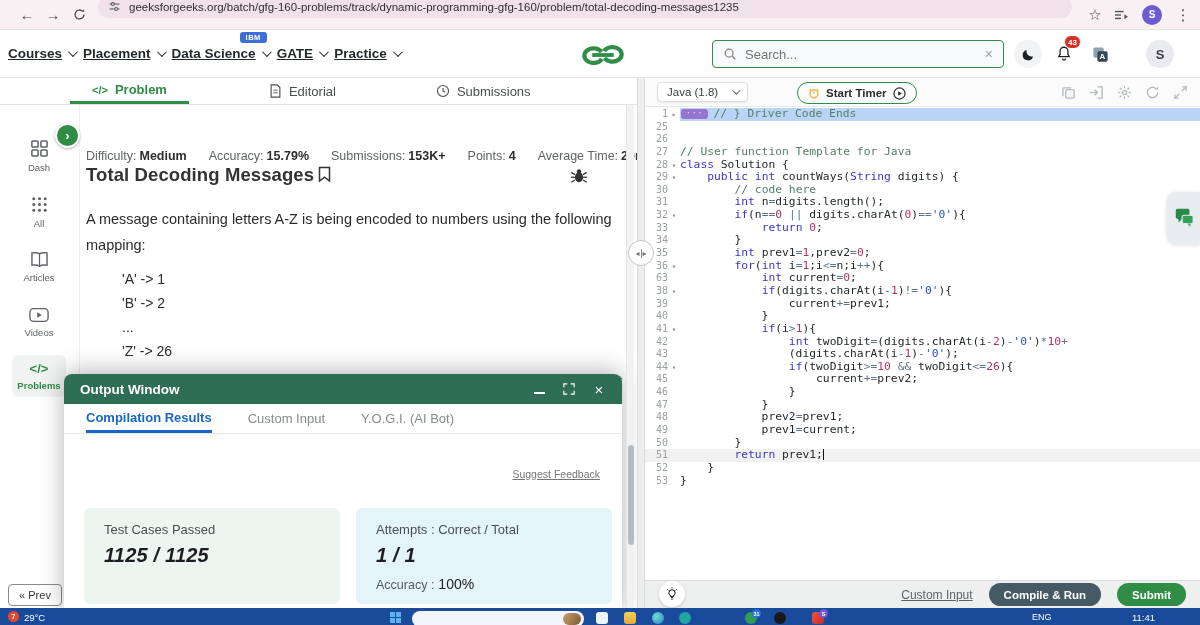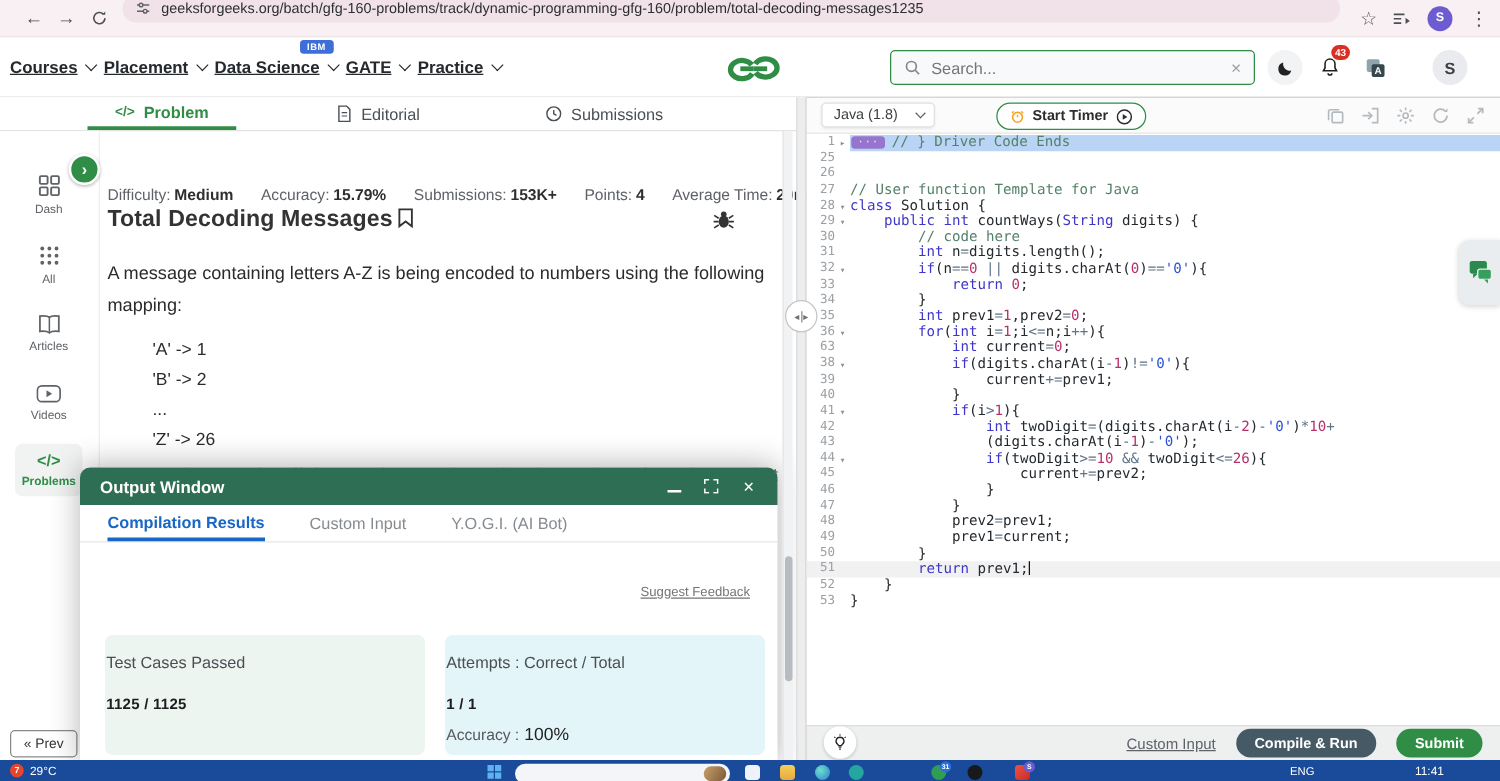--- a/index.html
+++ b/index.html
@@ -85,38 +85,38 @@
   #modal-title { font-size:13.5px; font-weight:700; }
   .mh-icons { margin-left:auto; display:flex; align-items:center; gap:16px;}
   .mh-ic { width:14px; height:14px; display:flex; align-items:center; justify-content:center; color:#fff;}
   #modal-tabs { height:30px; border-bottom:1px solid #e6e6e6; display:flex; align-items:stretch; padding-left:22px; gap:36px;}
   .m-tab { font-size:13px; color:#868b90; display:flex; align-items:center; }
   .m-tab.active { color:#1866c5; font-weight:700; border-bottom:3px solid #1866c5; }
   #status-row { position:absolute; left:22px; top:86px; display:flex; align-items:center; gap:8px;}
   #status-text { font-size:15.5px; font-weight:700; color:#2f3337; }
   #suggest-feedback { position:absolute; right:22px; top:94px; font-size:10.5px; color:#757575;
     text-decoration:underline; }
-  .result-card { position:absolute; top:134px; width:256px; height:96px; border-radius:6px; padding:14px 1px;}
+  .result-card { position:absolute; top:134px; width:256px; height:96px; border-radius:6px; padding:14px 20px;}
   #card-tests { left:20px; background:#edf5f0; }
   #card-attempts { left:292px; background:#e4f5fa; }
   .card-label { font-size:13px; color:#4a4f53; }
-  .card-value { font-size:12px; font-weight:700; color:#1c1e21; margin-top:19px; letter-spacing:.2px;}
+  .card-value { font-size:20px; font-weight:700; color:#1c1e21; margin-top:7px; letter-spacing:.2px;font-style:italic;}
   .card-acc { margin-top:9px; font-size:12.5px; color:#55595d;}
   .card-acc b { font-size:14px; color:#222; font-weight:400; margin-left:4px;}
 
   
   #divider { position:absolute; left:637px; top:78px; width:8px; height:530px; background:#ededed;
     border-left:1px solid #dcdcdc; border-right:1px solid #dcdcdc; z-index:27;}
   #divider-handle { position:absolute; left:628px; top:240px; width:26px; height:26px; border-radius:50%;
     background:#fff; border:1px solid #c5c5c5; z-index:28; display:flex; align-items:center; justify-content:center;
     gap:1px; color:#6f6f6f; font-size:8px;}
   #divider-handle .vbar { width:1px; height:9px; background:#8a8a8a; }
 
   
-  #right-panel { position:absolute; left:645px; top:78px; width:555px; height:530px; background:#737373;}
+  #right-panel { position:absolute; left:645px; top:78px; width:555px; height:530px; background:#a16207;}
   #editor-toolbar { position:absolute; left:0; top:0; width:555px; height:29px; background:#fbfbfb;
     border-bottom:1px solid #e8e8e8; display:flex; align-items:center; padding:0 12px;}
   #lang-select { height:20px; background:#fff; border:1px solid #e0e0e0; border-radius:4px;
     box-shadow:0 1px 2px rgba(0,0,0,.08); display:flex; align-items:center; gap:14px; padding:0 9px;
     font-size:11.5px; color:#3c4043;}
   #lang-select .caret { border-color:#5f6368; width:6px; height:6px;}
   #start-timer { position:absolute; left:152px; top:4px; height:22px; border:1px solid #2f8d46; border-radius:12px;
     background:#fff; display:flex; align-items:center; gap:6px; padding:0 10px; font-size:11.5px;
     font-weight:700; color:#2d2d2d;}
   #editor-actions { margin-left:auto; display:flex; align-items:center; gap:13px;}

